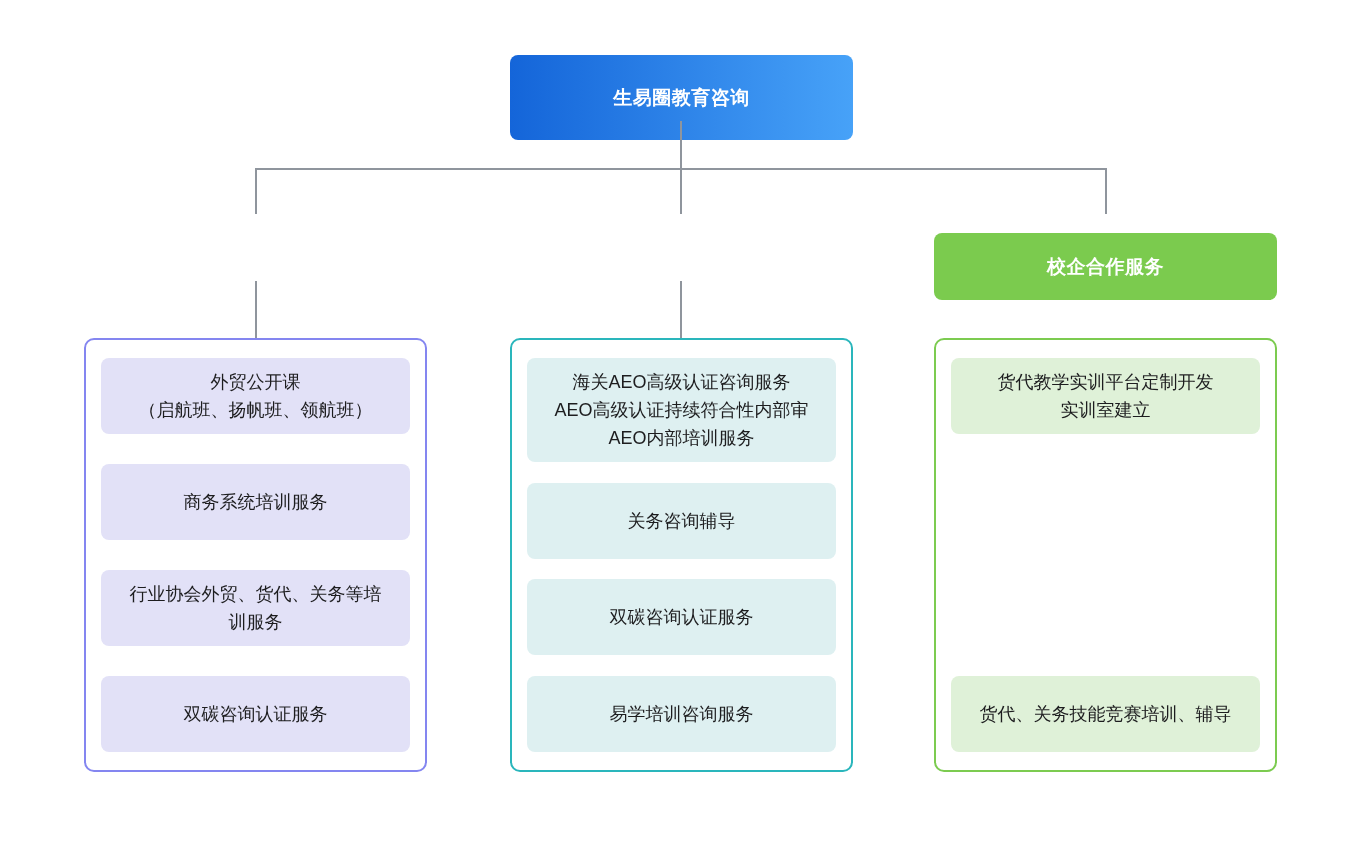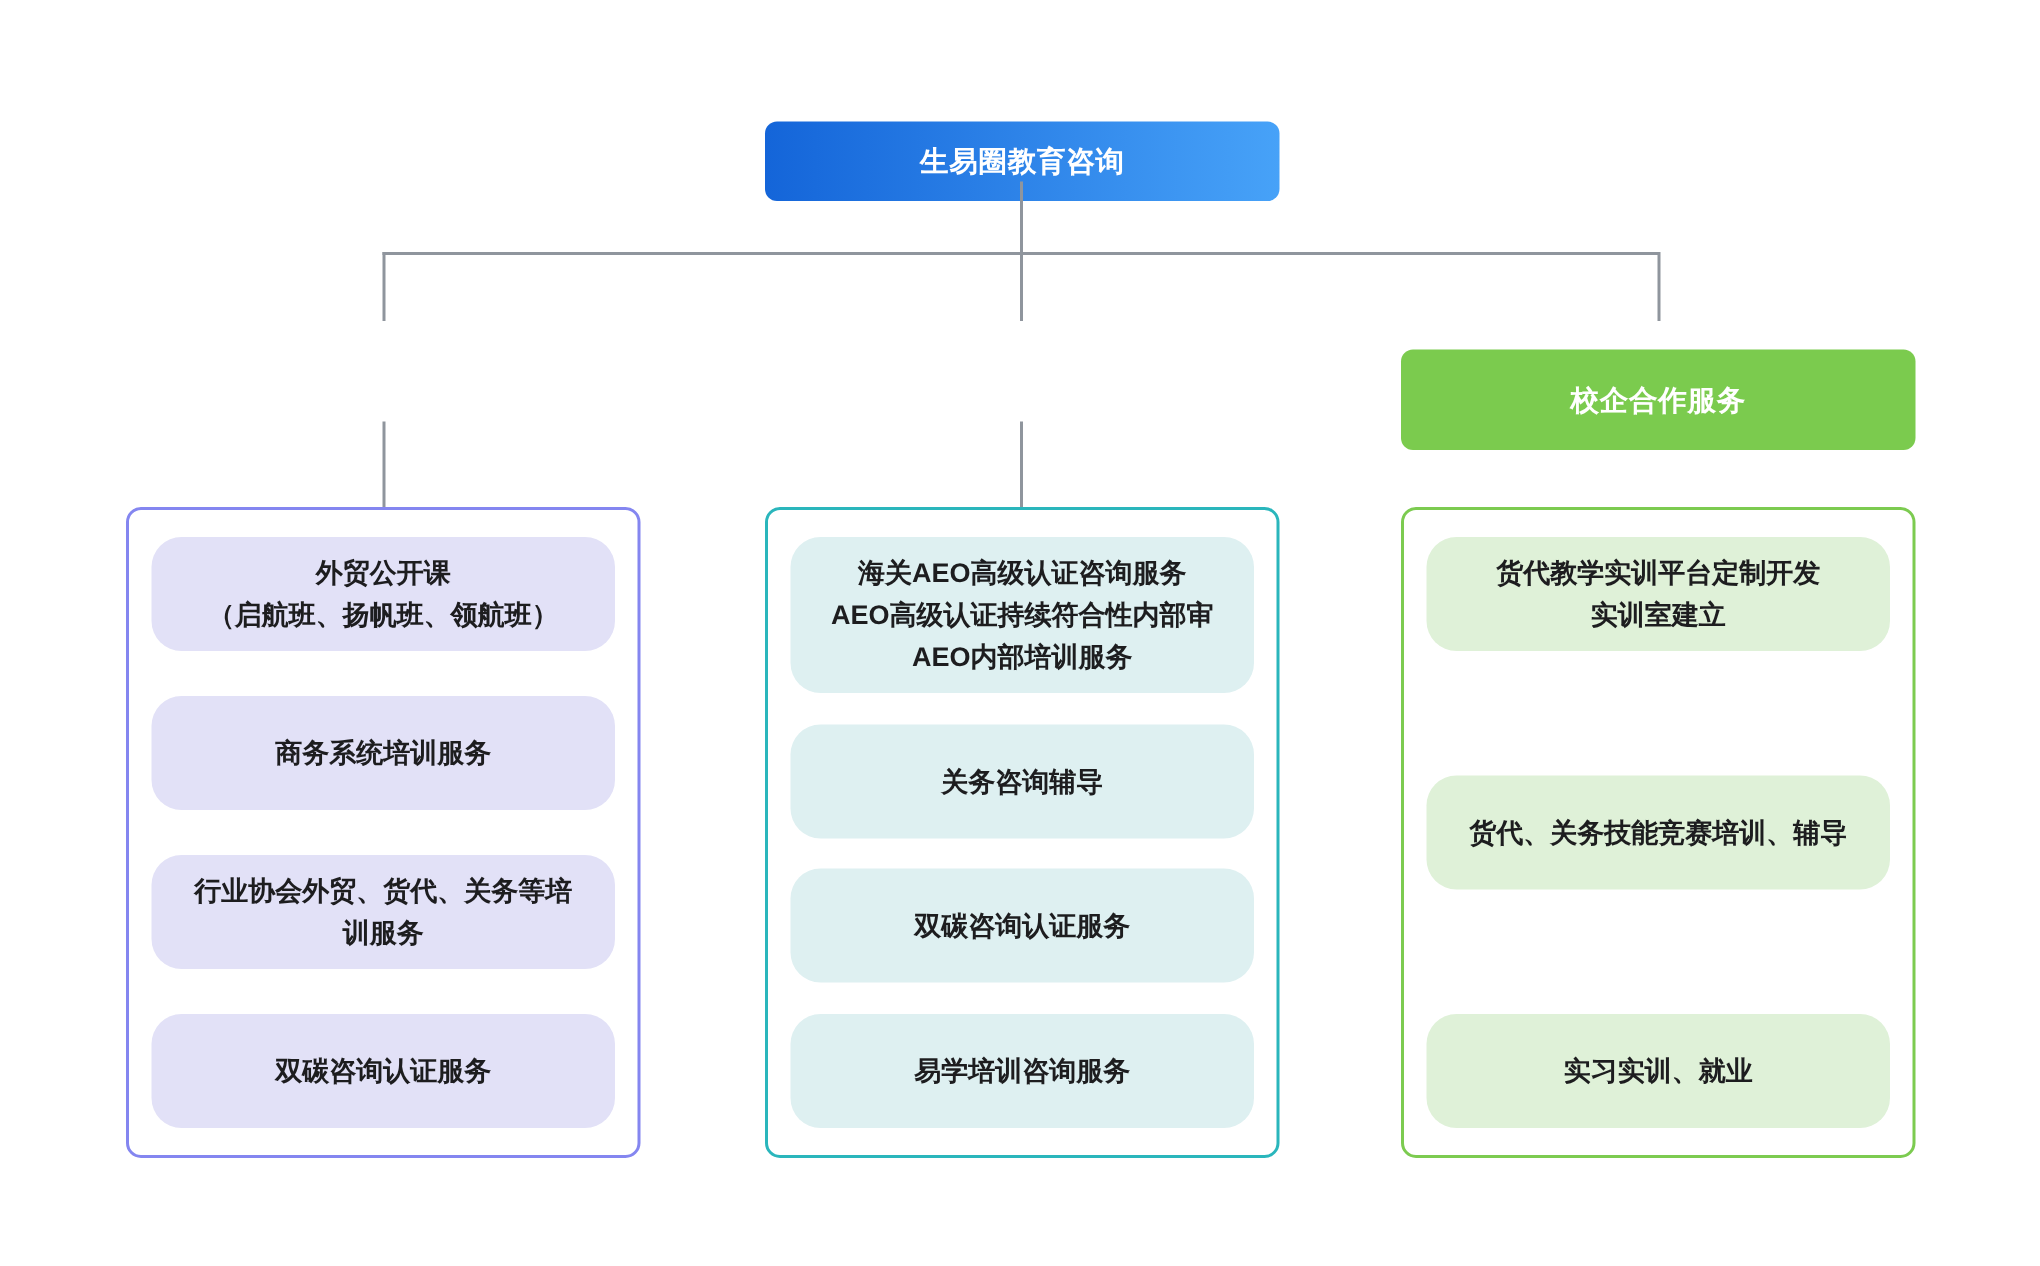--- a/index.html
+++ b/index.html
@@ -26,23 +26,22 @@
     justify-content: center;
     color: #ffffff;
     font-size: 19px;
     font-weight: 700;
     letter-spacing: 0.5px;
     box-sizing: border-box;
   }
   .root-node {
     left: 510px;
     top: 55px;
-    height: 53px;
+    height: 85px;
     background: linear-gradient(90deg, #1465d9 0%, #47a2f8 100%);
-    margin-top: 26px;
   }
   .hdr0 { left: 84px;  top: 214px; background: #7b7ef1; }
   .hdr1 { left: 510px; top: 214px; background: #28b5bb; }
   .hdr2 { left: 934px; top: 214px; background: #7bcb4e; margin-top: 19px; }
 
   
   .line {
     position: absolute;
     background: #8f959d;
   }
@@ -69,33 +68,32 @@
     display: flex;
     flex-direction: column;
     justify-content: space-between;
     padding: 18px 15px;
   }
   .panel0 { left: 84px;  border-color: #8486f0; }
   .panel1 { left: 510px; border-color: #2ab6bc; }
   .panel2 { left: 934px; border-color: #7ccb50; }
 
   .item {
-    border-radius: 20px;
+    border-radius: 8px;
     min-height: 76px;
     box-sizing: border-box;
     display: flex;
     align-items: center;
     justify-content: center;
     text-align: center;
     padding: 10px 24px;
     font-size: 18px;
     line-height: 28px;
     color: #1d1d1f;
     white-space: pre-line;
-    font-weight: bold;
   }
   .panel0 .item { background: #e2e1f7; }
   .panel1 .item { background: #def0f1; }
   .panel2 .item { background: #dff1d8; }
 </style>
 </head>
 <body>
 
 <div class="stage">
 
@@ -125,16 +123,15 @@
 AEO内部培训服务</div>
     <div class="item">关务咨询辅导</div>
     <div class="item">双碳咨询认证服务</div>
     <div class="item">易学培训咨询服务</div>
   </div>
 
   <div class="panel panel2">
     <div class="item">货代教学实训平台定制开发
 实训室建立</div>
     <div class="item">货代、关务技能竞赛培训、辅导</div>
-    <div class="item">实习实训、就业</div>
   </div>
 
 </div>
 
 </body></html>

